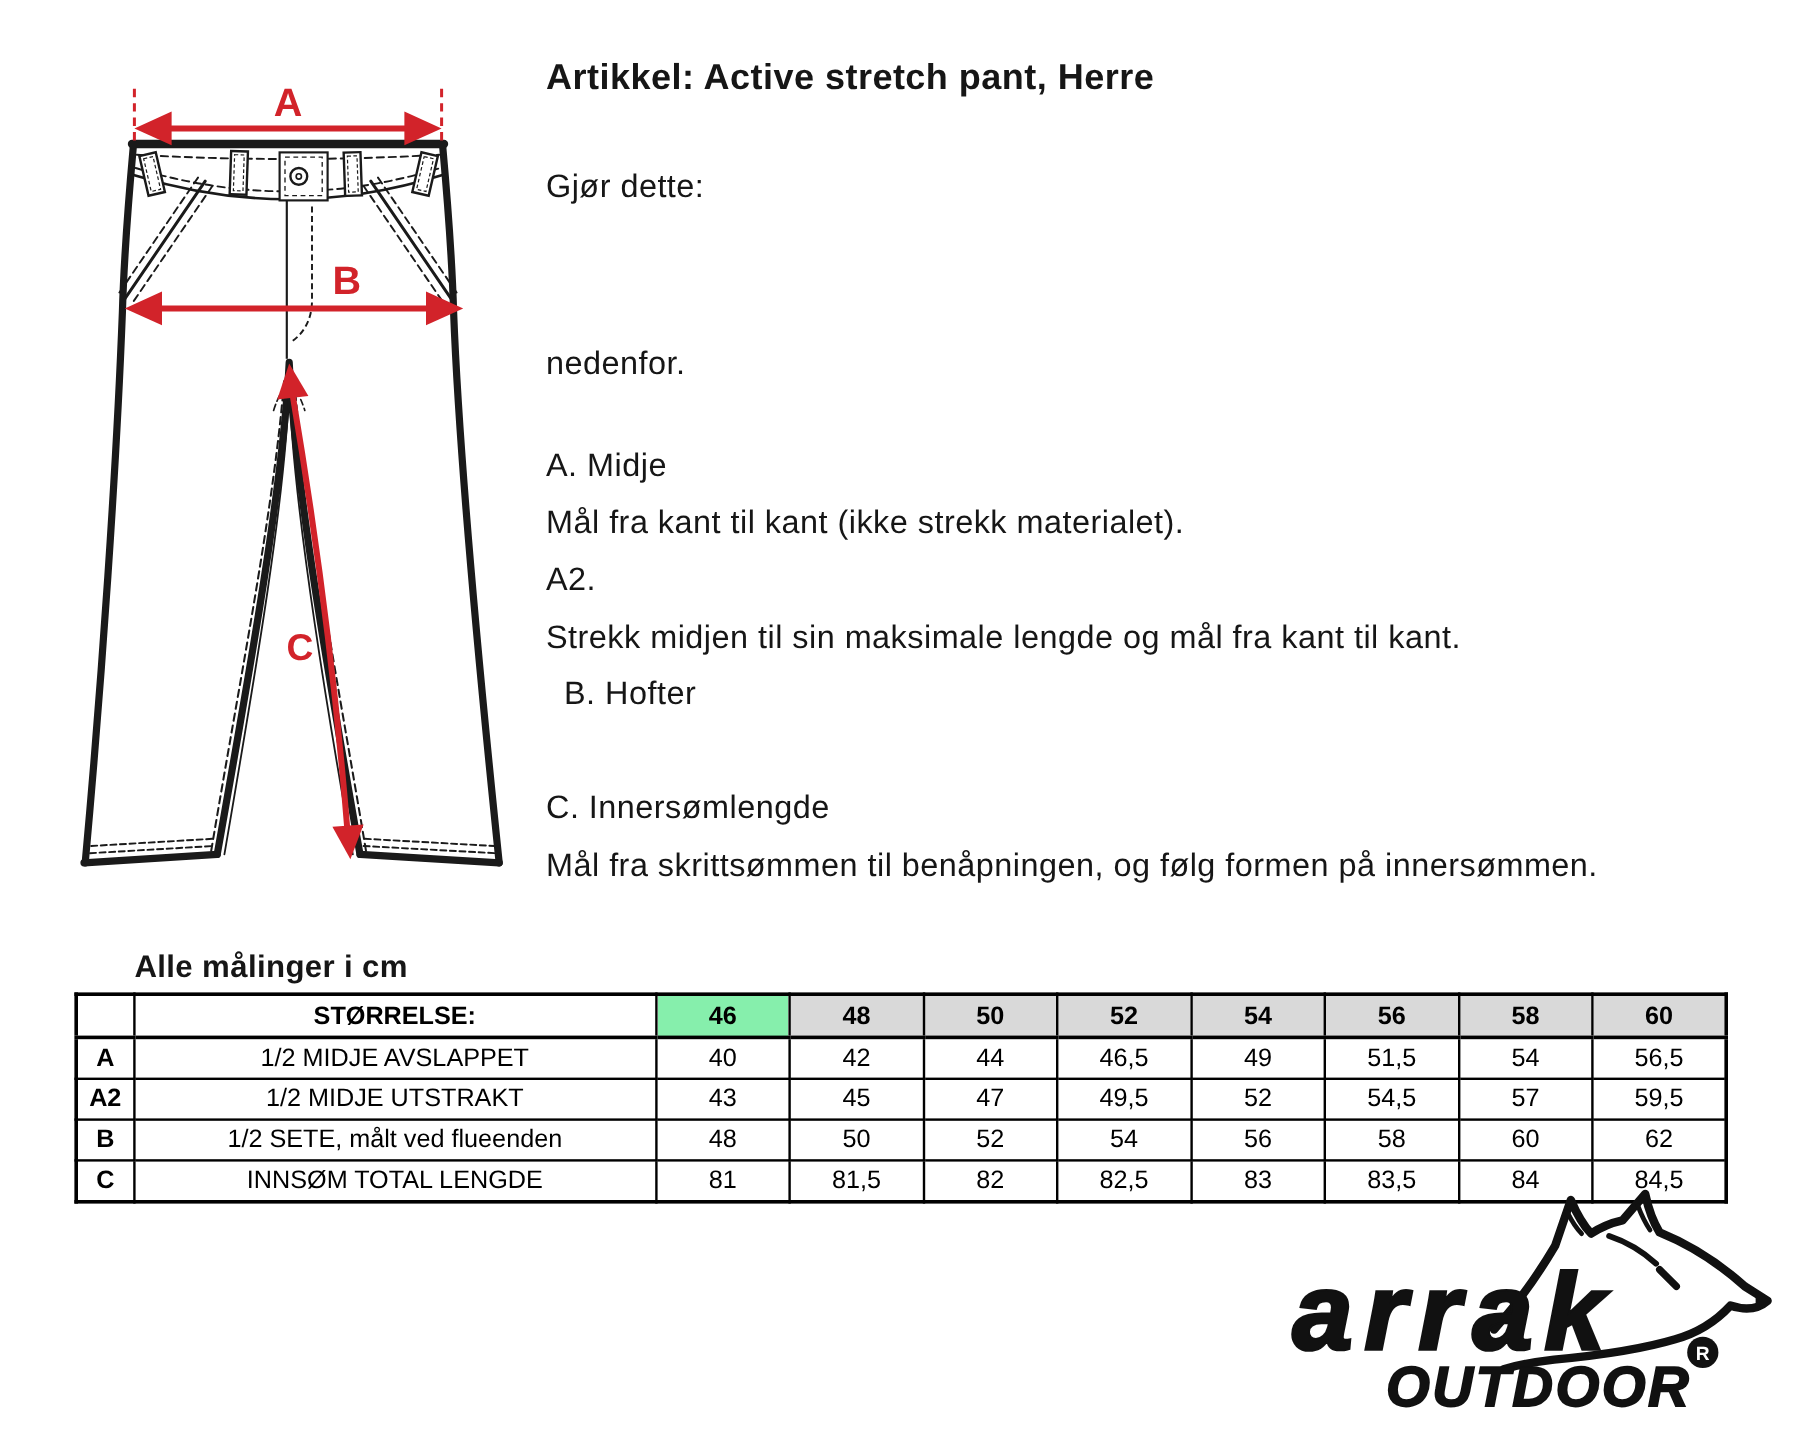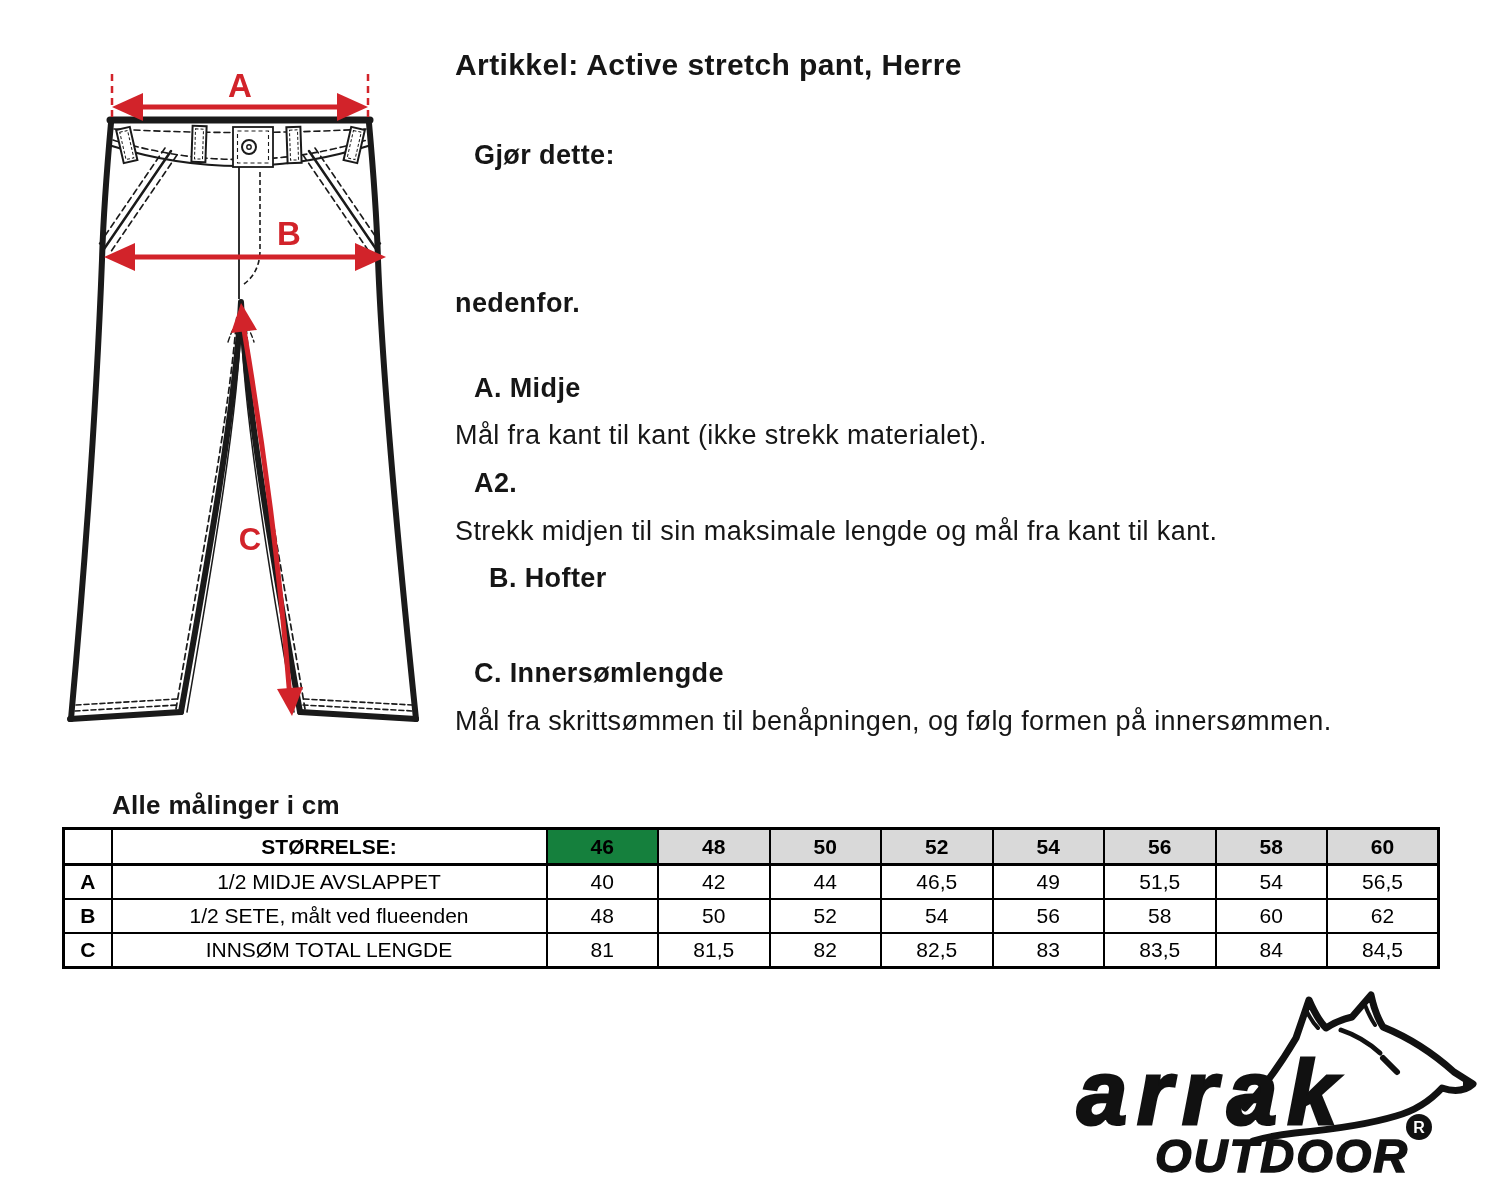--- a/index.html
+++ b/index.html
@@ -2,21 +2,21 @@
 <html><head>
 <meta charset="utf-8">
 <style>
   html,body{margin:0;padding:0;background:#fff;}
   .canvas{
     position:relative;width:1500px;height:1200px;background:#ffffff;
     font-family:"Liberation Sans", sans-serif;color:#111;overflow:hidden;
   }
   .t{position:absolute;white-space:nowrap;letter-spacing:0.4px;color:#161616;}
   .fs-title{font-size:30px;font-weight:700;}
-  .fs-head{font-size:27px;font-weight:700;margin-left:19px;}
+  .fs-head{font-size:27px;font-weight:400;}
   .fs-body{font-size:27px;font-weight:400;}
   .note{font-size:26px;font-weight:700;letter-spacing:0.3px;}
   svg text{font-family:"Liberation Sans", sans-serif;}
 
   table.size-table{
     position:absolute;left:62px;top:827px;width:1375px;
     border-collapse:collapse;table-layout:fixed;
     border:3px solid #000;
   }
   table.size-table td{
@@ -117,21 +117,21 @@
     <g stroke="#d2232a" fill="#d2232a">
       <path d="M244,330 Q276,520 290,698" fill="none" stroke-width="5"></path>
       <polygon points="241,303 257,330 231,333" stroke="none"></polygon>
       <polygon points="292,716 303,687 277,689" stroke="none"></polygon>
       <text x="250" y="550" text-anchor="middle" font-size="31" font-weight="bold" stroke="none">C</text>
     </g>
   </svg>
 
   <div class="t fs-title" style="left:455px;top:48px;">Artikkel: Active stretch pant, Herre</div>
   <div class="t fs-head" style="left:455px;top:140px;">Gjør dette:</div>
-  <div class="t fs-body" style="left:455px;top:288px;font-weight:bold;">nedenfor.</div>
+  <div class="t fs-body" style="left:455px;top:288px;">nedenfor.</div>
 
   <div class="t fs-head" style="left:455px;top:373px;">A. Midje</div>
   <div class="t fs-body" style="left:455px;top:420px;">Mål fra kant til kant (ikke strekk materialet).</div>
   <div class="t fs-head" style="left:455px;top:468px;">A2.</div>
   <div class="t fs-body" style="left:455px;top:516px;">Strekk midjen til sin maksimale lengde og mål fra kant til kant.</div>
   <div class="t fs-head" style="left:470px;top:563px;">B. Hofter</div>
   <div class="t fs-head" style="left:455px;top:658px;">C. Innersømlengde</div>
   <div class="t fs-body" style="left:455px;top:706px;">Mål fra skrittsømmen til benåpningen, og følg formen på innersømmen.</div>
 
   <div class="t note" style="left:112px;top:790px;">Alle målinger i cm</div>
@@ -146,40 +146,52 @@
         <col style="width:111.5px;">
       <col style="width:111.5px;">
         <col style="width:111.5px;">
         <col style="width:111.5px;">
         <col style="width:111.5px;">
     </colgroup>
     <tbody>
         <tr class="hdr">
       <td></td>
       <td class="stor">STØRRELSE:</td>
-      <td class="sizehead" style="background:#15803d;">46</td>
+      <td class="sizehead" style="background:#86efac;">46</td>
       <td class="sizehead" style="background:#d9d9d9;">48</td>
       <td class="sizehead" style="background:#d9d9d9;">50</td>
       <td class="sizehead" style="background:#d9d9d9;">52</td>
       <td class="sizehead" style="background:#d9d9d9;">54</td>
       <td class="sizehead" style="background:#d9d9d9;">56</td>
       <td class="sizehead" style="background:#d9d9d9;">58</td>
       <td class="sizehead" style="background:#d9d9d9;">60</td>
     </tr>
     <tr>
       <td class="key">A</td>
       <td class="desc">1/2 MIDJE AVSLAPPET</td>
       <td>40</td>
       <td>42</td>
       <td>44</td>
       <td>46,5</td>
       <td>49</td>
       <td>51,5</td>
       <td>54</td>
       <td>56,5</td>
+    </tr>
+    <tr>
+      <td class="key">A2</td>
+      <td class="desc">1/2 MIDJE UTSTRAKT</td>
+      <td>43</td>
+      <td>45</td>
+      <td>47</td>
+      <td>49,5</td>
+      <td>52</td>
+      <td>54,5</td>
+      <td>57</td>
+      <td>59,5</td>
     </tr>
     <tr>
       <td class="key">B</td>
       <td class="desc">1/2 SETE, målt ved flueenden</td>
       <td>48</td>
       <td>50</td>
       <td>52</td>
       <td>54</td>
       <td>56</td>
       <td>58</td>

